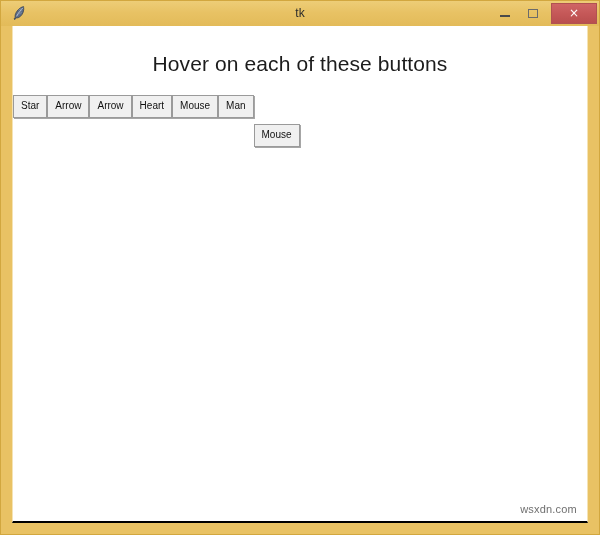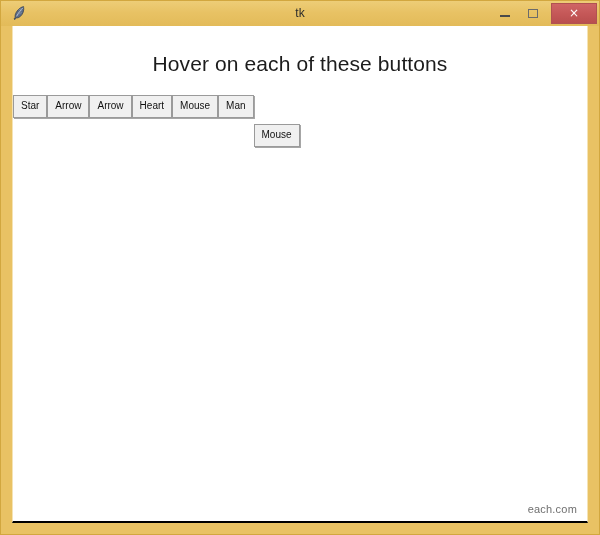--- a/index.html
+++ b/index.html
@@ -234,18 +234,18 @@
       <div id="button-stack">
         <button class="tk-button">Star</button>
         <button class="tk-button">Arrow</button>
         <button class="tk-button">Arrow</button>
         <button class="tk-button">Heart</button>
         <button class="tk-button">Mouse</button>
         <button class="tk-button">Man</button>
         <button class="tk-button">Mouse</button>
       </div>
 
-      <div id="watermark">each.com</div>
+      <div id="watermark">wsxdn.com</div>
 
     </div>
   </div>
 
 </div>
 
 </body></html>

